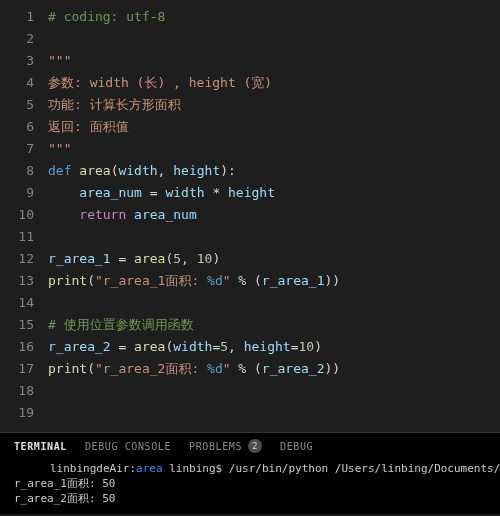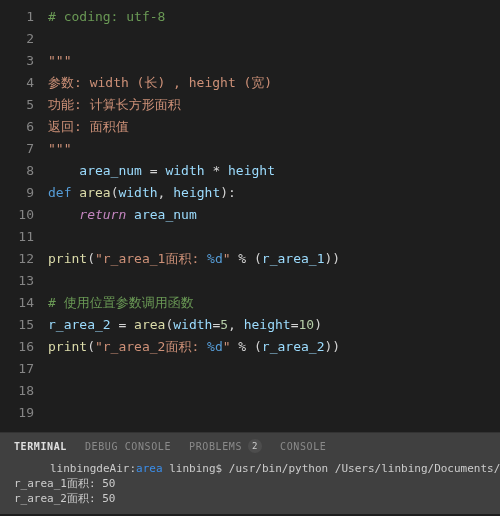--- a/index.html
+++ b/index.html
@@ -28,32 +28,32 @@
   }
   .gutter div { height: 22px; line-height: 22px; }
   .code {
     padding: 6px 0;
     flex: 1;
   }
   .line { height: 22px; line-height: 22px; white-space: pre; }
   .tok-comment { color: #6a9955; }
   .tok-string  { color: #ce9178; }
   .tok-keyword { color: #569cd6; }
-  .tok-keyword2{ color: #c586c0; font-style: italic; }
+  .tok-keyword2{ color: #c586c0; }
   .tok-func    { color: #dcdcaa; }
   .tok-param   { color: #9cdcfe; }
   .tok-var     { color: #9cdcfe; }
   .tok-num     { color: #b5cea8; }
   .tok-op      { color: #d4d4d4; }
   .tok-punc    { color: #d4d4d4; }
   .tok-fmt     { color: #569cd6; }
 
   .panel {
     border-top: 1px solid #333;
-    background: #404040;
+    background: #000000;
   }
   .tabs {
     display: flex;
     align-items: center;
     gap: 18px;
     padding: 6px 14px;
     font-size: 10px;
     color: #8a8a8a;
     letter-spacing: 0.6px;
   }
@@ -100,38 +100,39 @@
       <div>19</div>
     </div>
   <div class="code" id="code">
       <div class="line"><span class="tok-comment"># coding: utf-8</span></div>
       <div class="line"></div>
       <div class="line"><span class="tok-string">"""</span></div>
       <div class="line"><span class="tok-string">参数: width (长) , height (宽)</span></div>
       <div class="line"><span class="tok-string">功能: 计算长方形面积</span></div>
       <div class="line"><span class="tok-string">返回: 面积值</span></div>
       <div class="line"><span class="tok-string">"""</span></div>
+      <div class="line"><span class="tok-keyword">def </span><span class="tok-func">area</span><span class="tok-punc">(</span><span class="tok-param">width</span><span class="tok-punc">, </span><span class="tok-param">height</span><span class="tok-punc">):</span></div>
       <div class="line"><span>    </span><span class="tok-var">area_num</span><span class="tok-op"> = </span><span class="tok-var">width</span><span class="tok-op"> * </span><span class="tok-var">height</span></div>
-      <div class="line"><span class="tok-keyword">def </span><span class="tok-func">area</span><span class="tok-punc">(</span><span class="tok-param">width</span><span class="tok-punc">, </span><span class="tok-param">height</span><span class="tok-punc">):</span></div>
       <div class="line"><span>    </span><span class="tok-keyword2">return</span><span> </span><span class="tok-var">area_num</span></div>
       <div class="line"></div>
+      <div class="line"><span class="tok-var">r_area_1</span><span class="tok-op"> = </span><span class="tok-func">area</span><span class="tok-punc">(</span><span class="tok-num">5</span><span class="tok-punc">, </span><span class="tok-num">10</span><span class="tok-punc">)</span></div>
       <div class="line"><span class="tok-func">print</span><span class="tok-punc">(</span><span class="tok-string">"r_area_1面积: </span><span class="tok-fmt">%d</span><span class="tok-string">"</span><span class="tok-op"> % </span><span class="tok-punc">(</span><span class="tok-var">r_area_1</span><span class="tok-punc">))</span></div>
       <div class="line"></div>
       <div class="line"><span class="tok-comment"># 使用位置参数调用函数</span></div>
       <div class="line"><span class="tok-var">r_area_2</span><span class="tok-op"> = </span><span class="tok-func">area</span><span class="tok-punc">(</span><span class="tok-param">width</span><span class="tok-op">=</span><span class="tok-num">5</span><span class="tok-punc">, </span><span class="tok-param">height</span><span class="tok-op">=</span><span class="tok-num">10</span><span class="tok-punc">)</span></div>
       <div class="line"><span class="tok-func">print</span><span class="tok-punc">(</span><span class="tok-string">"r_area_2面积: </span><span class="tok-fmt">%d</span><span class="tok-string">"</span><span class="tok-op"> % </span><span class="tok-punc">(</span><span class="tok-var">r_area_2</span><span class="tok-punc">))</span></div>
     </div>
 </div>
 
 <div class="panel">
   <div class="tabs">
     <span class="tab active">TERMINAL</span>
     <span class="tab">DEBUG CONSOLE</span>
     <span class="tab">
       <span>PROBLEMS</span>
       <span class="badge">2</span>
     </span>
-    <span class="tab">CONSOLE</span>
+    <span class="tab">DEBUG</span>
   </div>
   <div class="terminal"><span class="term-user">linbingdeAir:</span><span class="term-path">area</span><span> linbing$ </span><span>/usr/bin/python /Users/linbing/Documents/wxbot</span>
 <span>r_area_1面积: 50</span>
 <span>r_area_2面积: 50</span></div>
 </div>
 
 </body></html>

